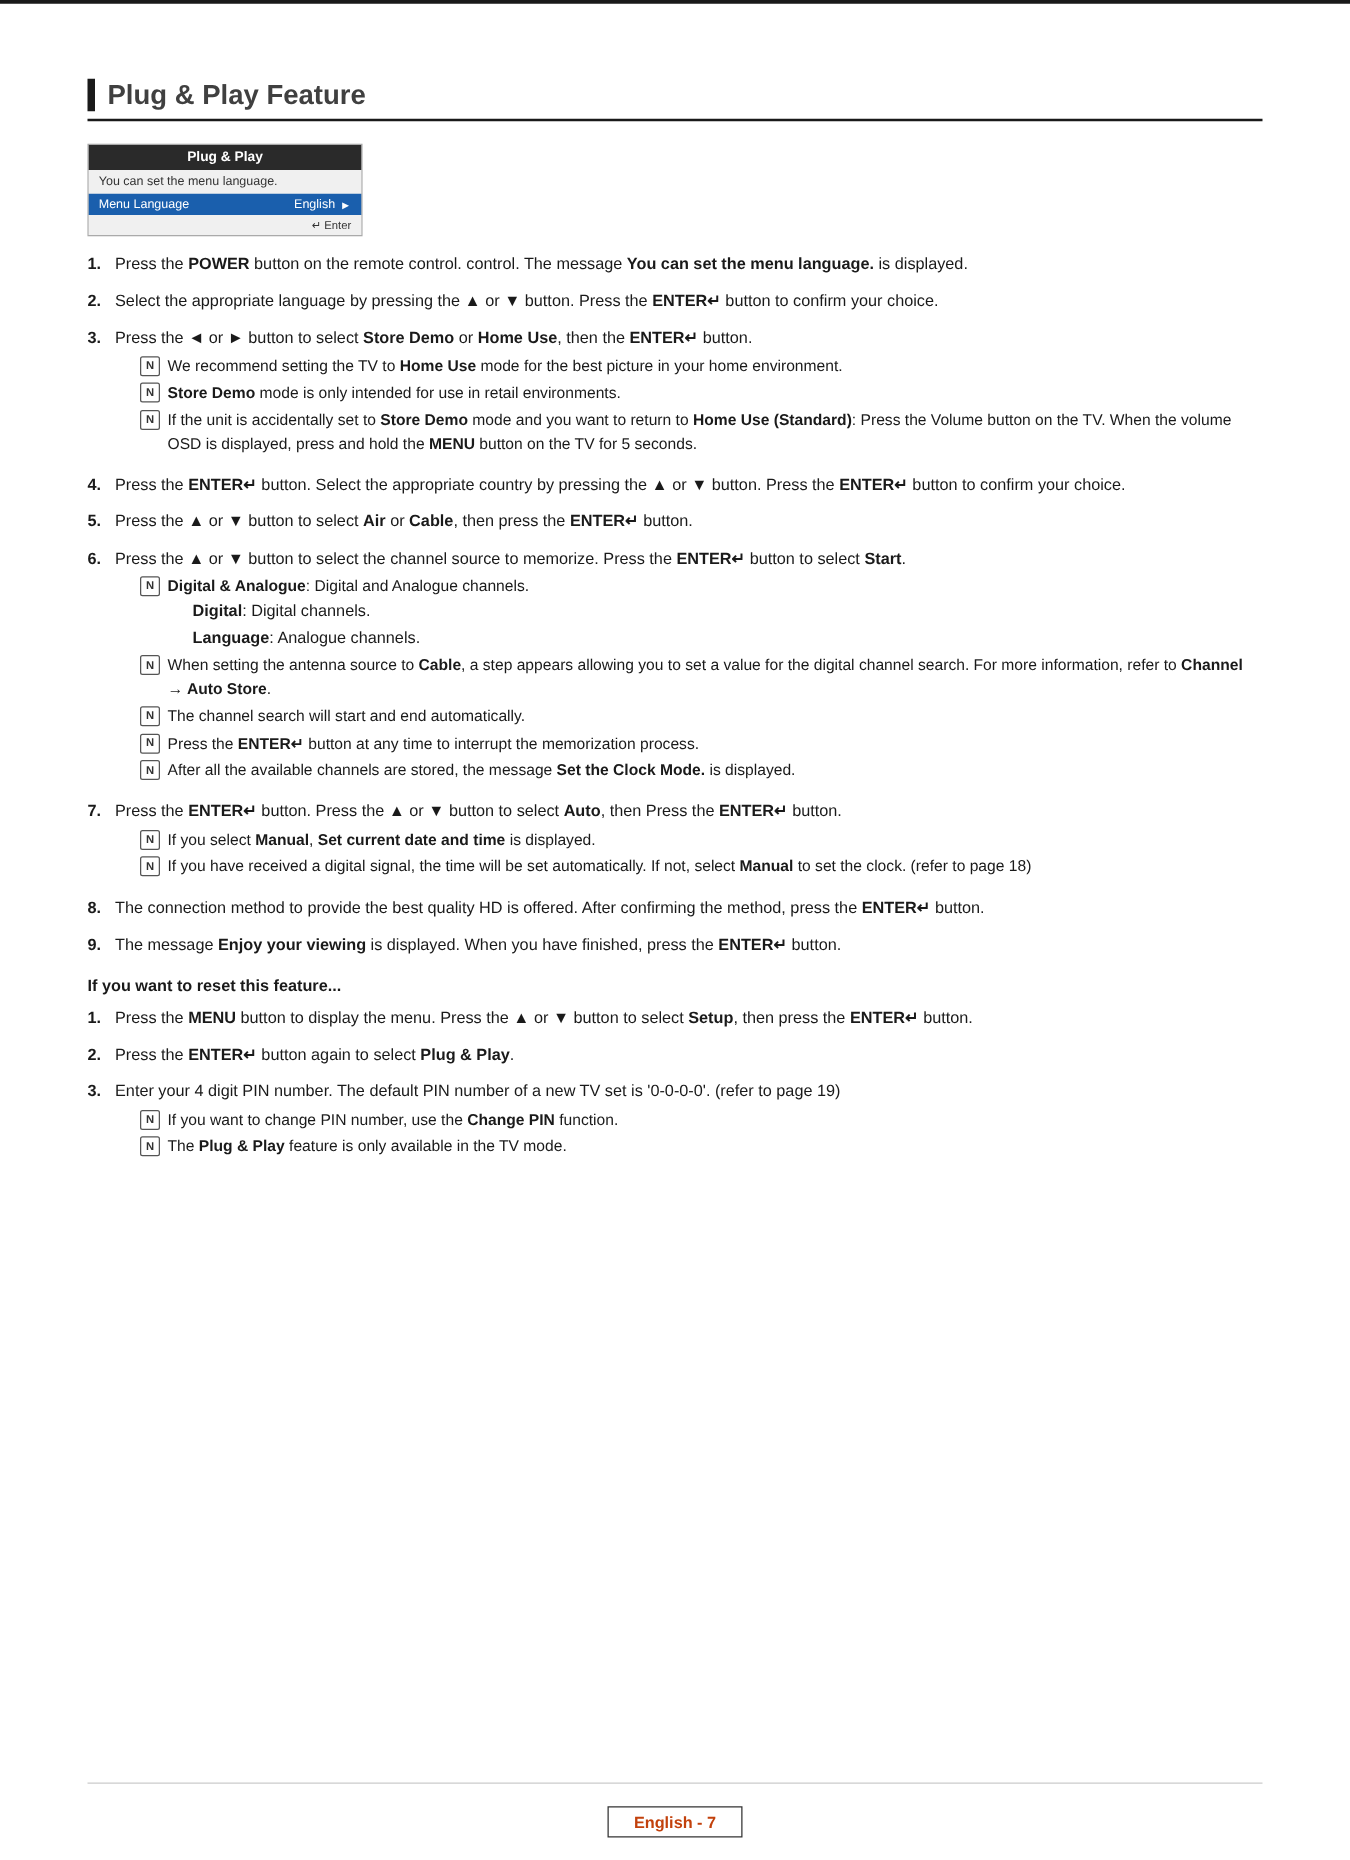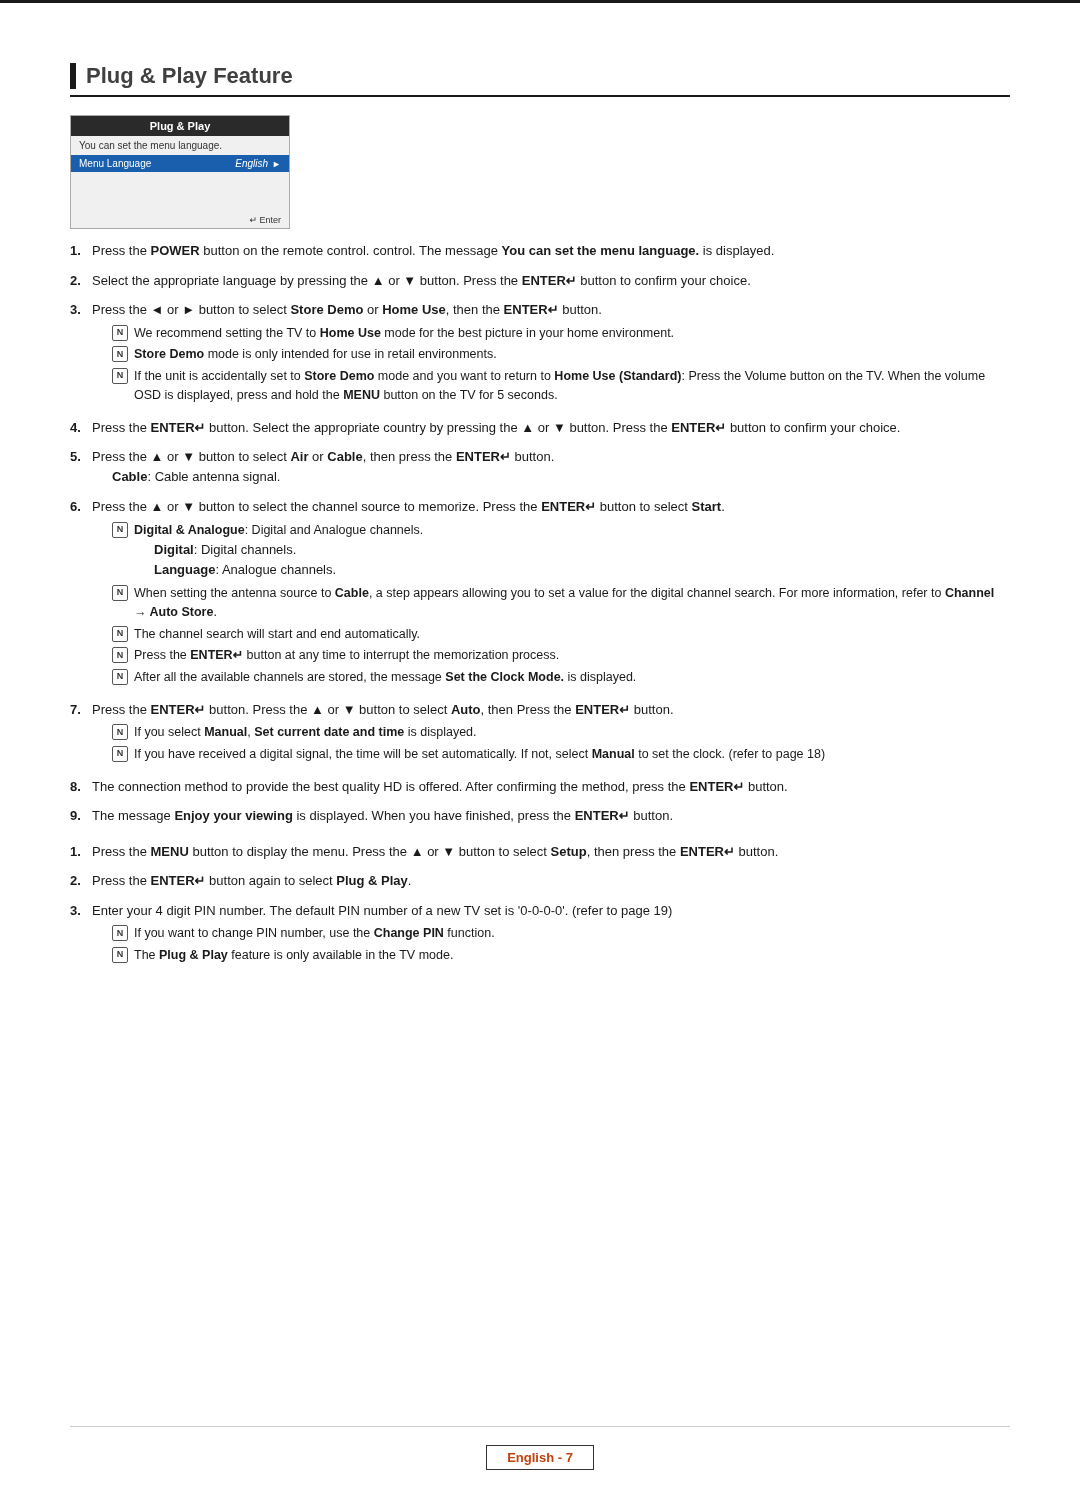--- a/index.html
+++ b/index.html
@@ -100,34 +100,32 @@
       color: #ffffff;
       font-size: 10px;
     }
 
     .dialog-row-value {
       color: #ffffff;
       font-size: 10px;
       display: flex;
       align-items: center;
       gap: 4px;
-      font-style: italic;
     }
 
     .dialog-arrow {
       font-size: 9px;
     }
 
     .dialog-enter {
       text-align: right;
       padding: 3px 8px;
       font-size: 9px;
       color: #333;
       background: #f0f0f0;
-      margin-top: 40px;
     }
 
     
     .main-list {
       padding-left: 0;
       list-style: none;
       counter-reset: main-counter;
     }
 
     .main-list > li {
@@ -289,21 +287,20 @@
 
     <li>
       <span class="li-content">
         Press the <strong>ENTER↵</strong> button. Select the appropriate country by pressing the ▲ or ▼ button. Press the <strong>ENTER↵</strong> button to confirm your choice.
       </span>
     </li>
 
     <li>
       <span class="li-content">
         Press the ▲ or ▼ button to select <strong>Air</strong> or <strong>Cable</strong>, then press the <strong>ENTER↵</strong> button.
-        <div class="indent-line"><strong>Cable</strong>: Cable antenna signal.</div>
       </span>
     </li>
 
     <li>
       <span class="li-content">
         Press the ▲ or ▼ button to select the channel source to memorize. Press the <strong>ENTER↵</strong> button to select <strong>Start</strong>.
         <ul class="note-list">
           <li>
             <span class="note-icon">N</span>
             <span class="note-text">
@@ -356,20 +353,21 @@
 
     <li>
       <span class="li-content">
         The message <strong>Enjoy your viewing</strong> is displayed. When you have finished, press the <strong>ENTER↵</strong> button.
       </span>
     </li>
 
   </ol>
 
   <div class="reset-section">
+    <p class="reset-title">If you want to reset this feature...</p>
 
     <ol class="main-list">
       <li>
         <span class="li-content">
           Press the <strong>MENU</strong> button to display the menu. Press the ▲ or ▼ button to select <strong>Setup</strong>, then press the <strong>ENTER↵</strong> button.
         </span>
       </li>
       <li>
         <span class="li-content">
           Press the <strong>ENTER↵</strong> button again to select <strong>Plug &amp; Play</strong>.

